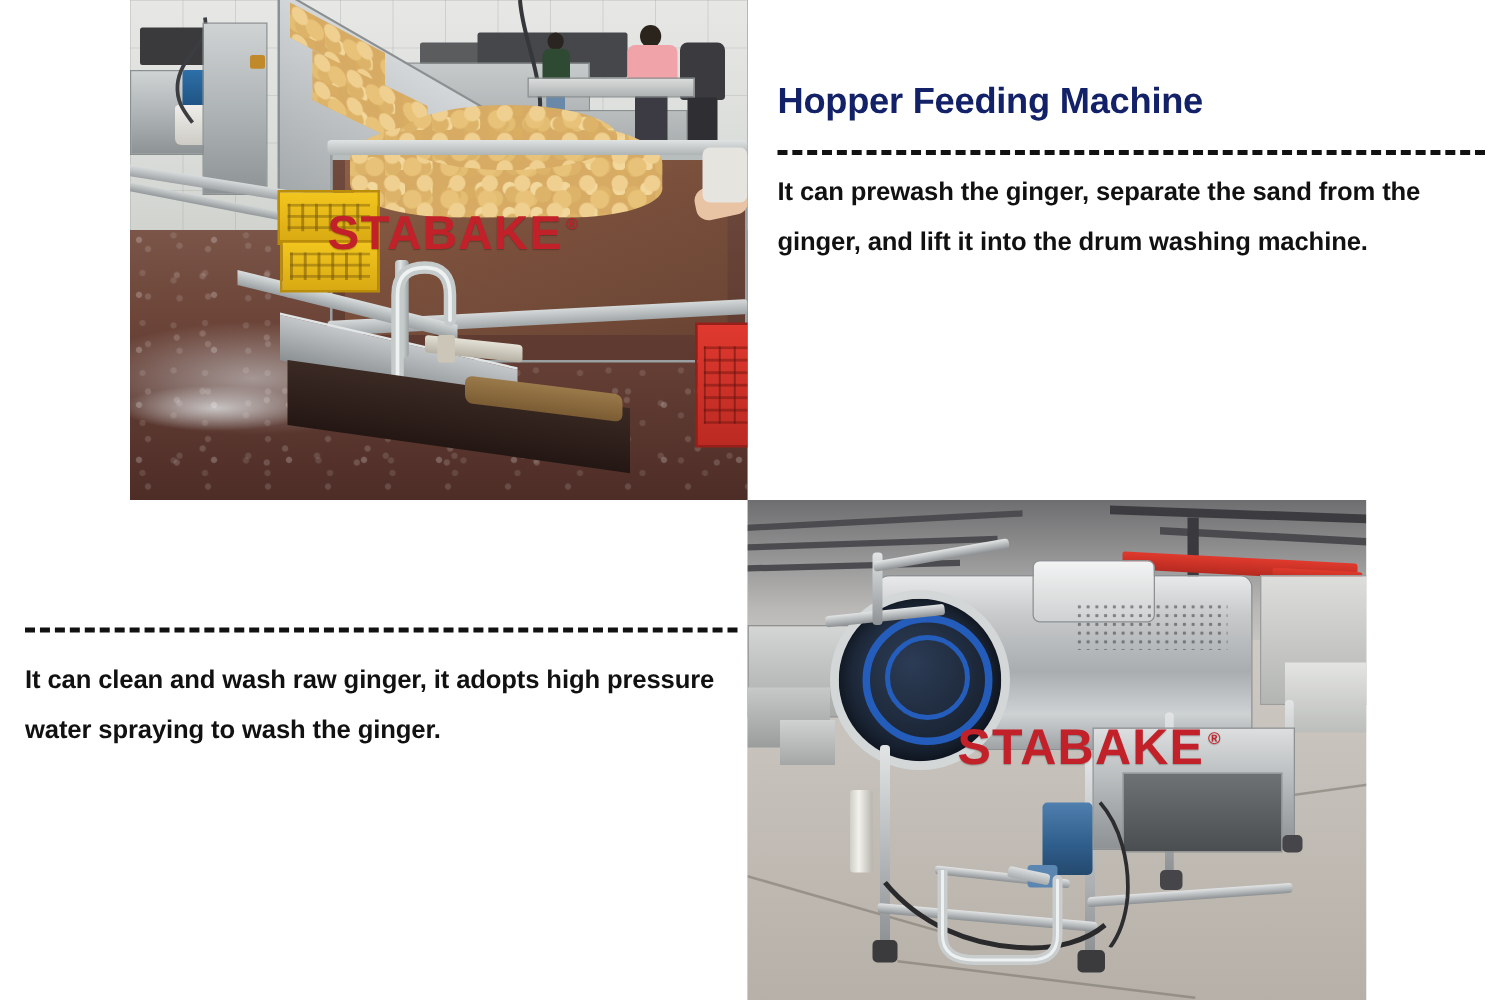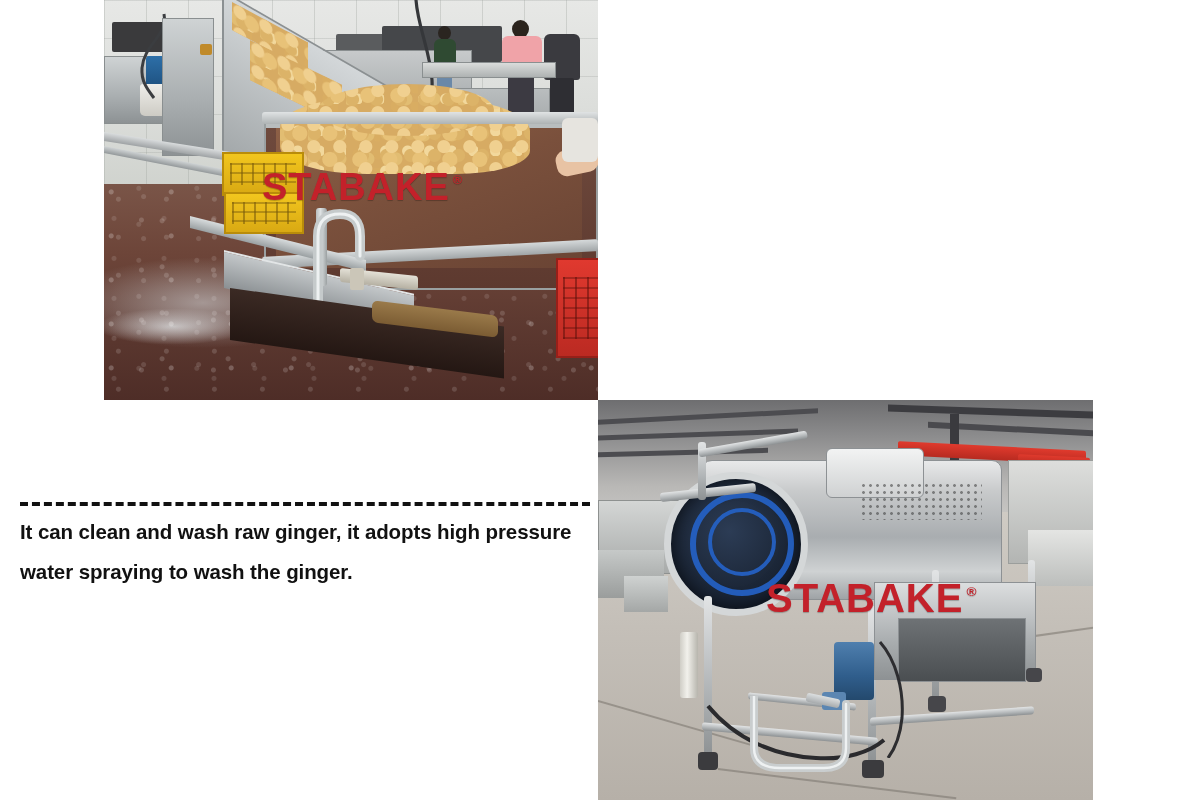--- a/index.html
+++ b/index.html
@@ -239,21 +239,21 @@
     margin: 0;
     letter-spacing: -0.1px;
   }
 
   #block-hopper { left: 622px; top: 66px; width: 568px; }
   #block-hopper .blk-rule { margin-top: 22px; width: 566px; }
   #block-hopper .blk-body { margin-top: 10px; width: 560px; }
 
   #block-drum { left: 20px; top: 480px; width: 578px; }
   #block-drum .blk-rule { margin-top: 22px; width: 570px; }
-  #block-drum .blk-body { margin-top: 6px; width: 570px; }
+  #block-drum .blk-body { margin-top: 18px; width: 570px; }
 </style>
 </head>
 <body>
 
 <div id="page">
 
   <div class="photo" id="photo-hopper">
 
     <div class="wall">
       <div class="wall-tiles"></div>
@@ -420,19 +420,24 @@
     <div style="position:absolute;left:100px;top:352px;width:20px;height:18px;background:#3b3b3e;border-radius:4px;"></div>
     <div style="position:absolute;left:264px;top:360px;width:22px;height:18px;background:#3b3b3e;border-radius:4px;"></div>
     <div style="position:absolute;left:330px;top:296px;width:18px;height:16px;background:#46464a;border-radius:4px;"></div>
     <div style="position:absolute;left:428px;top:268px;width:16px;height:14px;background:#46464a;border-radius:4px;"></div>
 
     <div class="watermark" style="left:168px; top:178px; font-size:40px;">
       <span>STABAKE</span><span class="reg">®</span>
     </div>
   </div>
 
+  <div class="block" id="block-hopper">
+    <h2 class="blk-title">Hopper Feeding Machine</h2>
+    <div class="blk-rule"></div>
+    <p class="blk-body">It can prewash the ginger, separate the sand from the ginger, and lift it into the drum washing machine.</p>
+  </div>
 
   <div class="block" id="block-drum">
     <div class="blk-rule"></div>
     <p class="blk-body">It can clean and wash raw ginger, it adopts high pressure water spraying to wash the ginger.</p>
   </div>
 
 </div>
 
 </body></html>

